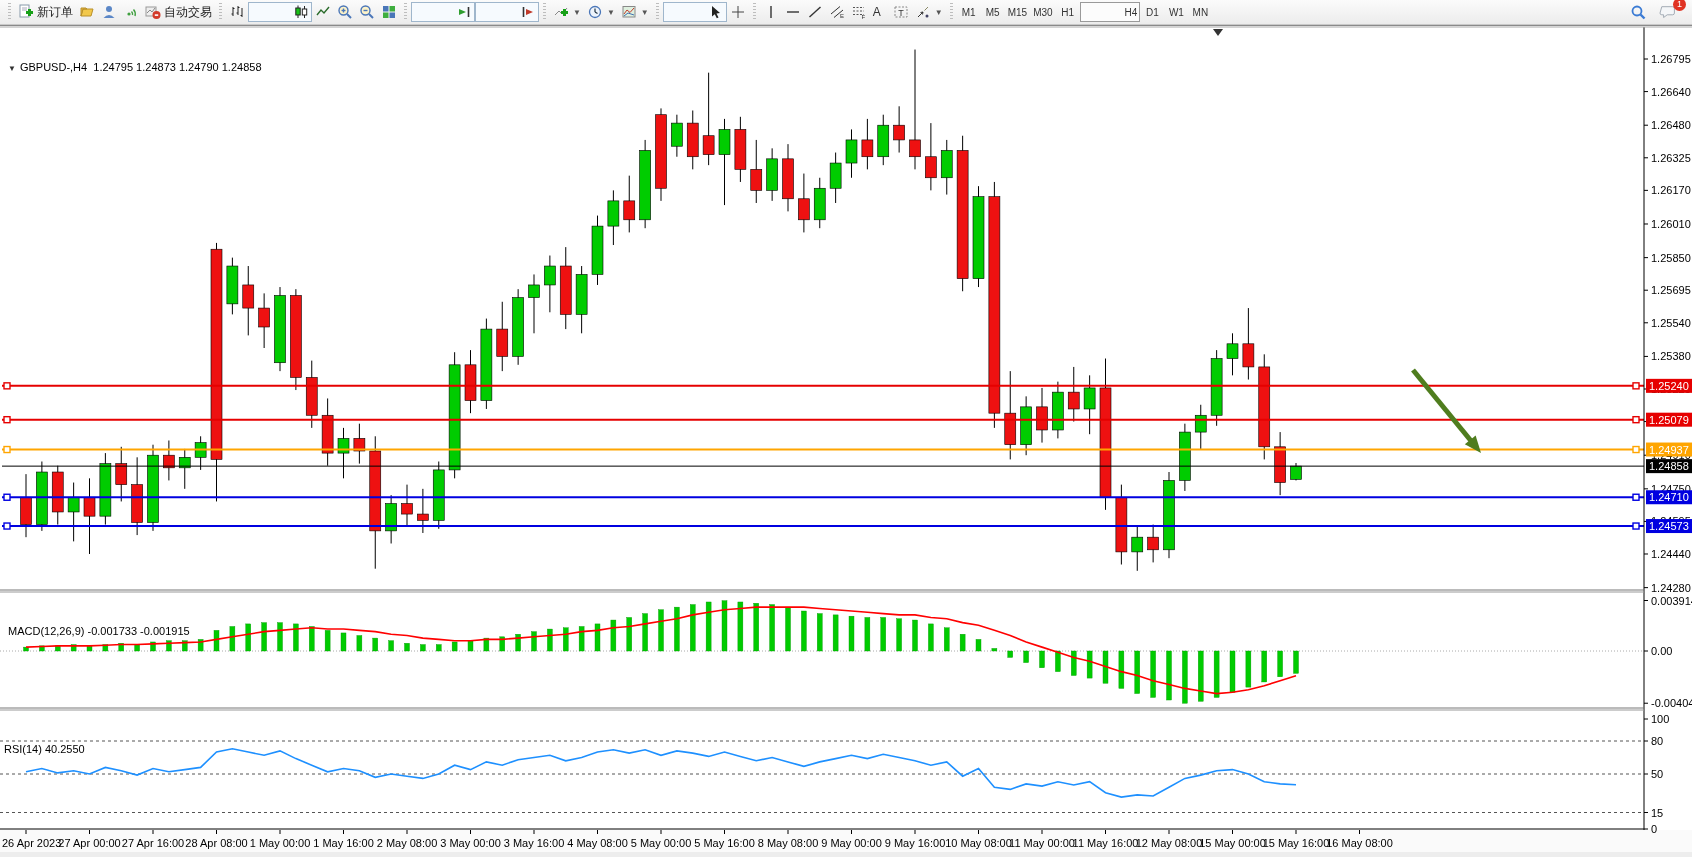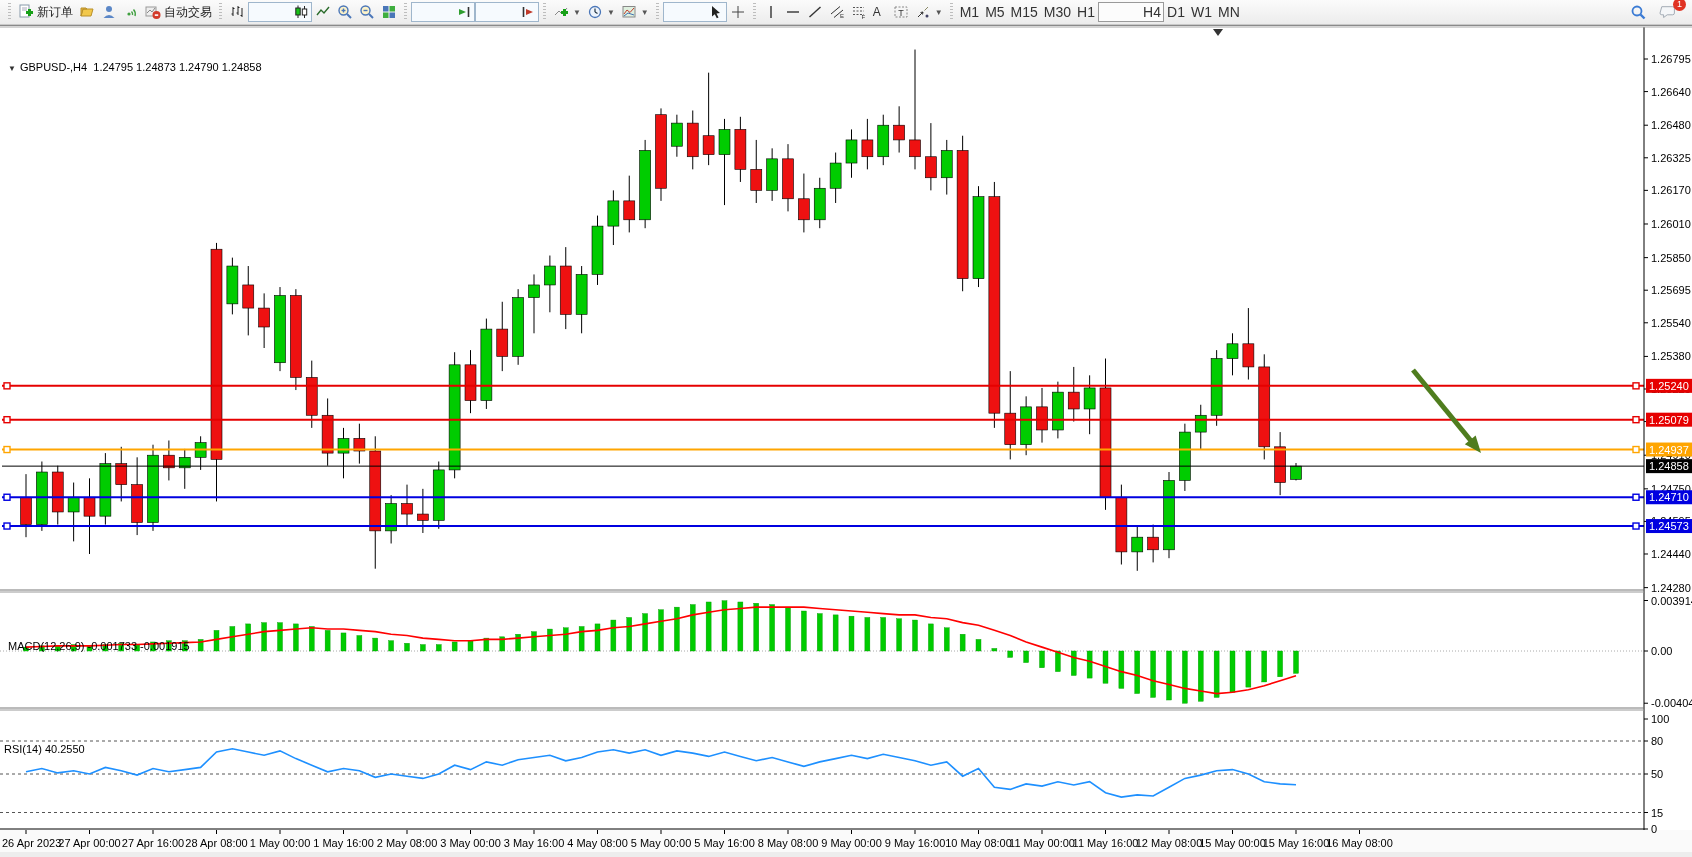--- a/index.html
+++ b/index.html
@@ -3,21 +3,21 @@
 <meta charset="utf-8">
 <style>
   html,body{margin:0;padding:0;background:#f0f0f0;font-family:"Liberation Sans",sans-serif;}
   .page{width:1692px;height:857px;position:relative;overflow:hidden;background:#737373;}
   
   .toolbar{height:24px;display:flex;align-items:center;padding:0 4px;background:linear-gradient(#fbfbfb,#ececec);border-bottom:1px solid #c9c9c9;position:relative;z-index:5;}
   .grip{width:7px;height:18px;margin:0 2px;background:repeating-linear-gradient(to bottom,#bdbdbd 0 1px,transparent 1px 3px);background-size:3px 100%;background-repeat:no-repeat;background-position:center;}
   .tbtn{display:flex;align-items:center;gap:3px;height:20px;min-width:20px;padding:0 2px;border:1px solid transparent;background:transparent;font-family:"Liberation Sans",sans-serif;font-size:12px;color:#222;cursor:default;}
   .tbtn.active{border:1px solid #9fb6cc;background:#f6fafe;padding-left:44px;}
   .tbtn .caret{font-size:8px;color:#555;margin-left:1px;}
-  .tf{font-size:14px;color:#333;min-width:24px;justify-content:center;}
+  .tf{font-size:10px;color:#333;min-width:24px;justify-content:center;}
   .tf.active{border:1px solid #9a9a9a;background:#fcfcfc;}
   .right-tools{margin-left:auto;display:flex;align-items:center;gap:6px;padding-right:8px;}
   .badge{position:absolute;top:-4px;right:-6px;background:#e03323;color:#fff;border-radius:50%;width:13px;height:13px;font-size:9px;line-height:13px;text-align:center;}
   .notify-wrap{position:relative;}
   
   .chart-wrap{position:relative;width:1692px;height:833px;background:#fff;border-top:1px solid #8a8a8a;}
   .overlay-label{position:absolute;font-size:11px;color:#000;white-space:pre;z-index:3;margin-top:31px;}
   .ohlc-caret{color:#333;font-size:8px;margin-right:4px;}
   svg text{font-family:"Liberation Sans",sans-serif;}
 </style>
@@ -271,21 +271,21 @@
               <path d="M2 3 h12 a2 2 0 0 1 2 2 v5 a2 2 0 0 1 -2 2 h-6 l-4 3 v-3 h-2 a2 2 0 0 1 -2 -2 z" transform="translate(1,0) scale(0.9)" fill="#f4f6f8" stroke="#9aa4ae"></path>
             </svg>
       </button>
       <span class="badge">1</span>
     </div>
   </div>
 </div>
 
 <div class="chart-wrap">
   <div class="overlay-label" style="left:8px;top:4px;"><span class="ohlc-caret">▼</span><span>GBPUSD-,H4</span><span>  </span><span>1.24795 1.24873 1.24790 1.24858</span></div>
-  <div class="overlay-label" style="left:8px;top:583px;">MACD(12,26,9) -0.001733 -0.001915</div>
+  <div class="overlay-label" style="left:8px;top:568px;">MACD(12,26,9) -0.001733 -0.001915</div>
   <div class="overlay-label" style="left:4px;top:686px;">RSI(14) 40.2550</div>
   <svg id="chart-svg" width="1692" height="833">
         <rect x="0" y="0" width="1692" height="833" fill="#ffffff"></rect>
         <rect x="0" y="804" width="1692" height="29" fill="#fafafa"></rect>
         <rect x="0" y="826" width="1692" height="7" fill="#ededed"></rect>
         <g>
           <line x1="26" y1="448.12524999999863" x2="26" y2="511.1822499999963" stroke="#000" stroke-width="1"></line>
           <rect x="20.5" y="471.2461499999961" width="11" height="27.324700000001656" fill="#ee1111" stroke="#000" stroke-width="0.6"></rect>
           <line x1="41.875" y1="435.51385" x2="41.875" y2="504.87654999999705" stroke="#000" stroke-width="1"></line>
           <rect x="36.375" y="446.02334999999886" width="11" height="52.54749999999888" fill="#00cc00" stroke="#000" stroke-width="0.6"></rect>

